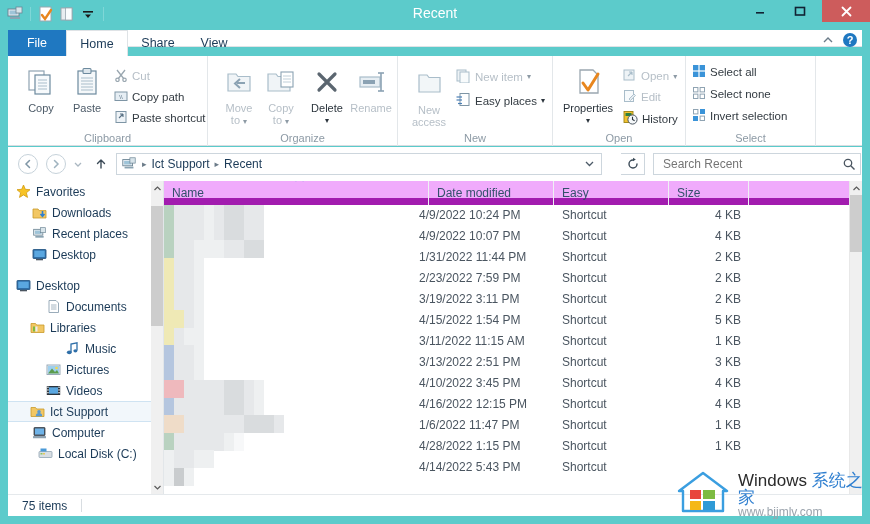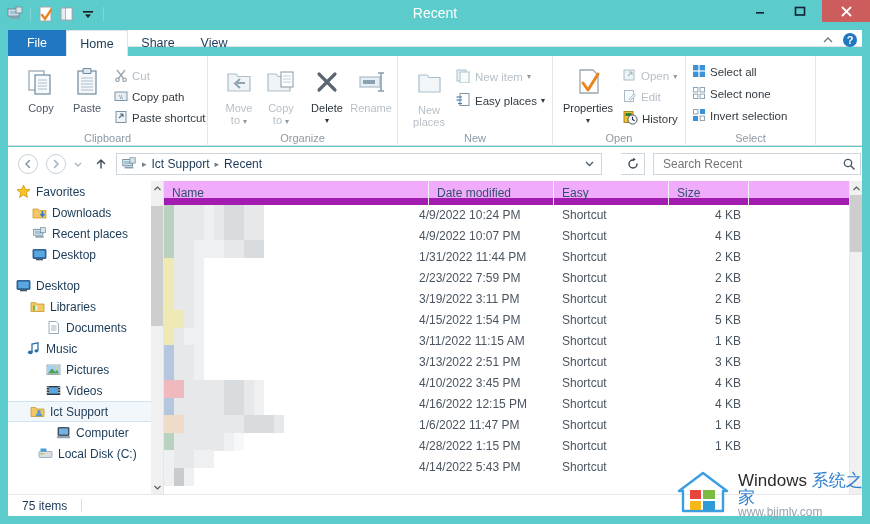--- a/index.html
+++ b/index.html
@@ -413,21 +413,21 @@
       </div>
       <div class="group-label">Organize</div>
     </div>
 
     <div class="group" style="left:390px; width:155px;">
       <div class="bigbtn dis" style="left:8px; top:12px;">
         <svg width="32" height="32" viewBox="0 0 32 32">
           <path d="M6 7 L14 7 L16 9.5 L27 9.5 L27 24 L6 24 Z" fill="#f2f6f8" stroke="#a9bdca" stroke-width="1.2"></path>
         </svg>
         <span class="lbl">New</span>
-        <span class="lbl" style="margin-top:0;">places</span>
+        <span class="lbl" style="margin-top:0;">access</span>
       </div>
       <div class="smallrow dis" style="left:58px; top:12px;">
         <span class="ic">
           <svg width="15" height="15" viewBox="0 0 15 15">
             <rect x="1" y="2" width="9" height="11" fill="#eef3f6" stroke="#a9bdca" stroke-width="1"></rect>
             <rect x="4" y="4" width="9" height="11" fill="#f8fbfc" stroke="#a9bdca" stroke-width="1"></rect>
           </svg>
         </span>
         <span>New item</span>
         <span class="caret-sm">▾</span>
@@ -635,44 +635,44 @@
           <div class="tree-item" style="padding-left: 8px;">
             <span class="ic" style="display: flex;">
               <svg width="15" height="15" viewBox="0 0 15 15">
                 <rect x="1" y="2.5" width="13" height="9" rx="0.6" fill="#2f6fa8" stroke="#2a5a87" stroke-width="0.9"></rect>
                 <rect x="2.3" y="3.7" width="10.4" height="6.3" fill="#5aa7e0"></rect>
                 <rect x="4" y="12" width="7" height="1.3" fill="#4a5560"></rect>
               </svg>
             </span>
             <span>Desktop</span>
           </div>
-          <div class="tree-item" style="padding-left: 22px;">
-            <span class="ic" style="display: flex;">
-              <svg width="15" height="15" viewBox="0 0 15 15">
-                <path d="M1 3.5 L5.5 3.5 L6.7 5 L14 5 L14 12.5 L1 12.5 Z" fill="#f2c764" stroke="#c89a2a" stroke-width="0.8"></path>
-                <rect x="3" y="6.5" width="2" height="5" fill="#7cbb42"></rect>
-                <rect x="5.5" y="6.5" width="2" height="5" fill="#e8eef2"></rect>
-              </svg>
-            </span>
-            <span>Libraries</span>
-          </div>
           <div class="tree-item" style="padding-left: 38px;">
             <span class="ic" style="display: flex;">
               <svg width="15" height="15" viewBox="0 0 15 15">
                 <path d="M3 1.5 L10 1.5 L12.5 4 L12.5 13.5 L3 13.5 Z" fill="#ffffff" stroke="#8fa3b2" stroke-width="0.9"></path>
                 <g stroke="#8fa3b2" stroke-width="0.8">
                   <line x1="5" y1="6" x2="10.5" y2="6"></line>
                   <line x1="5" y1="8" x2="10.5" y2="8"></line>
                   <line x1="5" y1="10" x2="10.5" y2="10"></line>
                 </g>
               </svg>
             </span>
             <span>Documents</span>
           </div>
-          <div class="tree-item" style="padding-left: 18px;">
+          <div class="tree-item" style="padding-left: 22px;">
+            <span class="ic" style="display: flex;">
+              <svg width="15" height="15" viewBox="0 0 15 15">
+                <path d="M1 3.5 L5.5 3.5 L6.7 5 L14 5 L14 12.5 L1 12.5 Z" fill="#f2c764" stroke="#c89a2a" stroke-width="0.8"></path>
+                <rect x="3" y="6.5" width="2" height="5" fill="#7cbb42"></rect>
+                <rect x="5.5" y="6.5" width="2" height="5" fill="#e8eef2"></rect>
+              </svg>
+            </span>
+            <span>Libraries</span>
+          </div>
+          <div class="tree-item" style="padding-left: 33px; margin-left: 24px;">
             <span class="ic" style="display: flex;">
               <svg width="15" height="15" viewBox="0 0 15 15">
                 <path d="M6 11 L6 3 L12 1.8 L12 9.5" stroke="#2f6fa8" stroke-width="1.3" fill="none"></path>
                 <ellipse cx="4.3" cy="11.3" rx="2.4" ry="1.9" fill="#2f6fa8"></ellipse>
                 <ellipse cx="10.4" cy="9.8" rx="2" ry="1.6" fill="#2f6fa8"></ellipse>
               </svg>
             </span>
             <span>Music</span>
           </div>
           <div class="tree-item" style="padding-left: 38px;">
@@ -706,21 +706,21 @@
           <div class="tree-item sel" style="padding-left: 22px;">
             <span class="ic" style="display: flex;">
               <svg width="15" height="15" viewBox="0 0 15 15">
                 <path d="M1 3.5 L5.5 3.5 L6.7 5 L14 5 L14 12.5 L1 12.5 Z" fill="#f2c764" stroke="#c89a2a" stroke-width="0.8"></path>
                 <circle cx="9" cy="7.8" r="1.8" fill="#5a9ad0"></circle>
                 <path d="M5.8 12.3 A3.2 3.2 0 0 1 12.2 12.3 Z" fill="#5a9ad0"></path>
               </svg>
             </span>
             <span>Ict Support</span>
           </div>
-          <div class="tree-item" style="padding-left: 24px; margin-left: 24px;">
+          <div class="tree-item" style="padding-left: 24px;">
             <span class="ic" style="display: flex;">
               <svg width="15" height="15" viewBox="0 0 15 15">
                 <rect x="2" y="2.5" width="11" height="8" rx="0.6" fill="#4a5560" stroke="#3a434c" stroke-width="0.8"></rect>
                 <rect x="3" y="3.5" width="9" height="6" fill="#6fb3e8"></rect>
                 <rect x="1" y="11" width="13" height="2.2" rx="0.5" fill="#8fa3b2"></rect>
               </svg>
             </span>
             <span>Computer</span>
           </div>
           <div class="tree-item" style="padding-left: 30px;">

